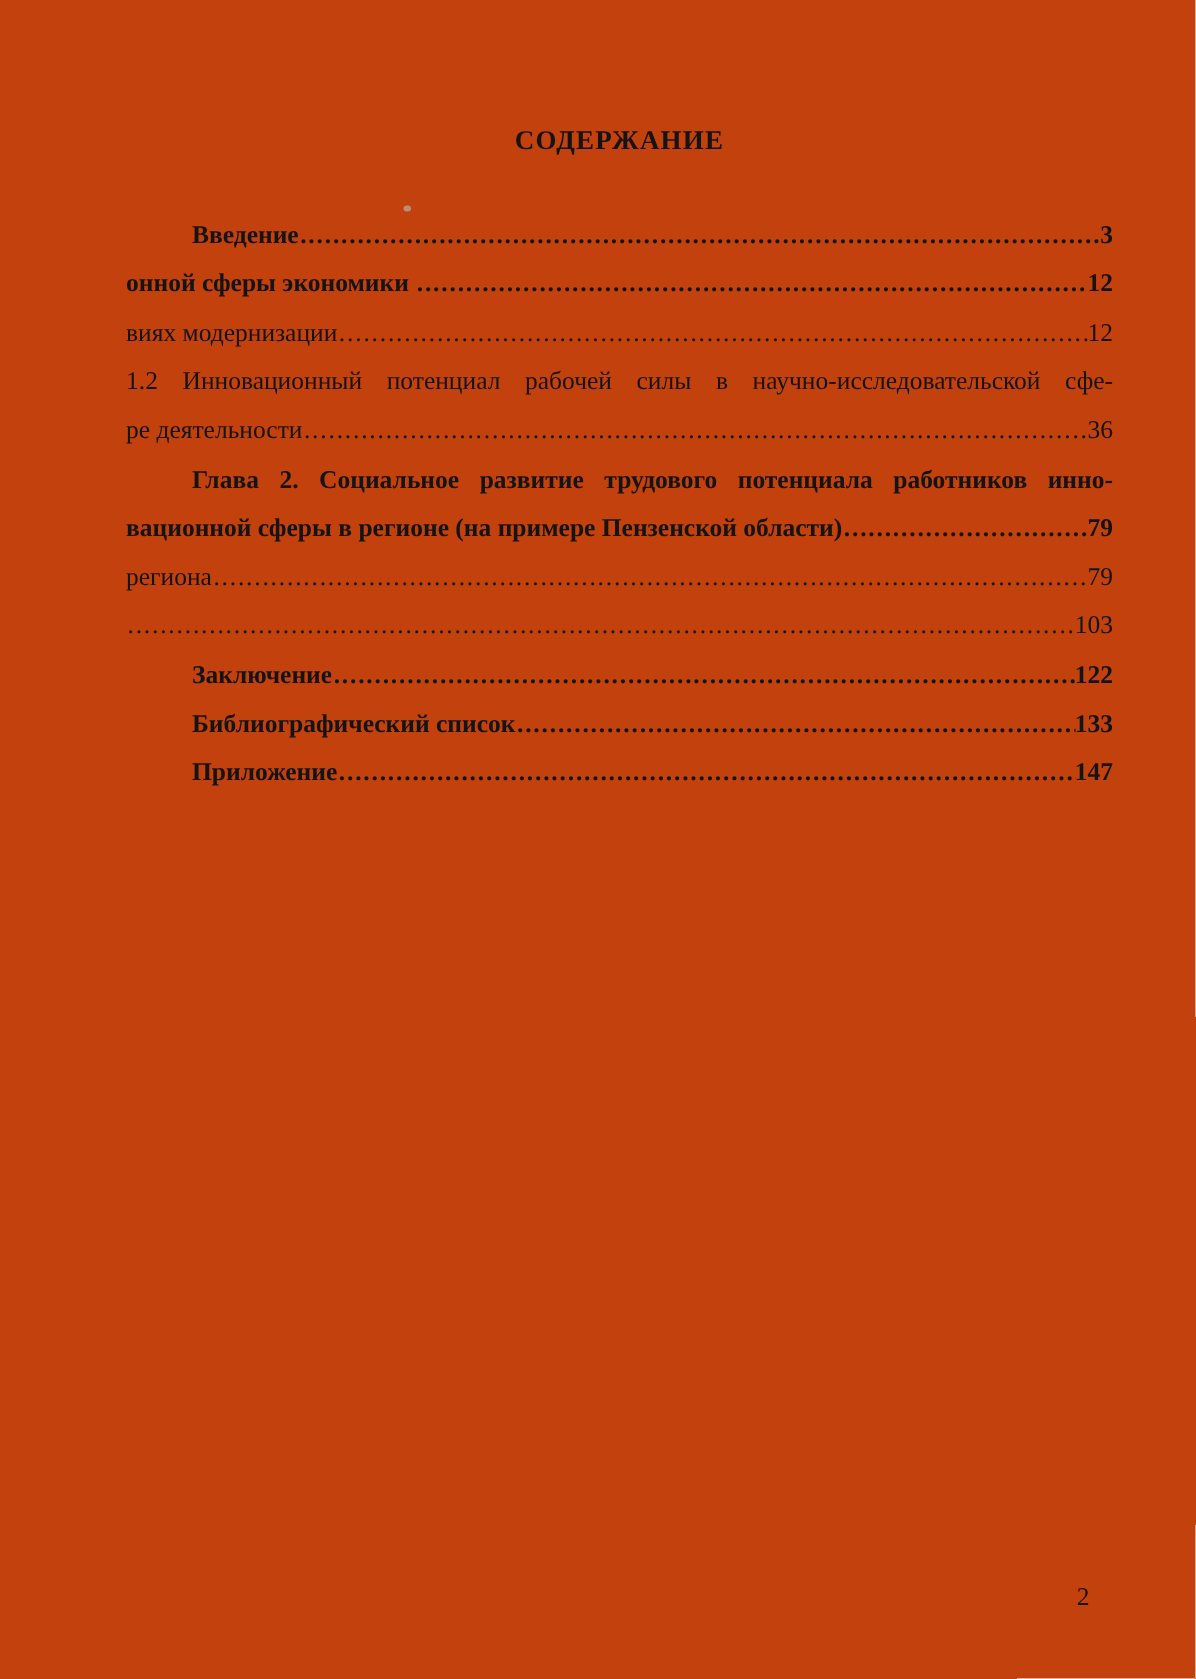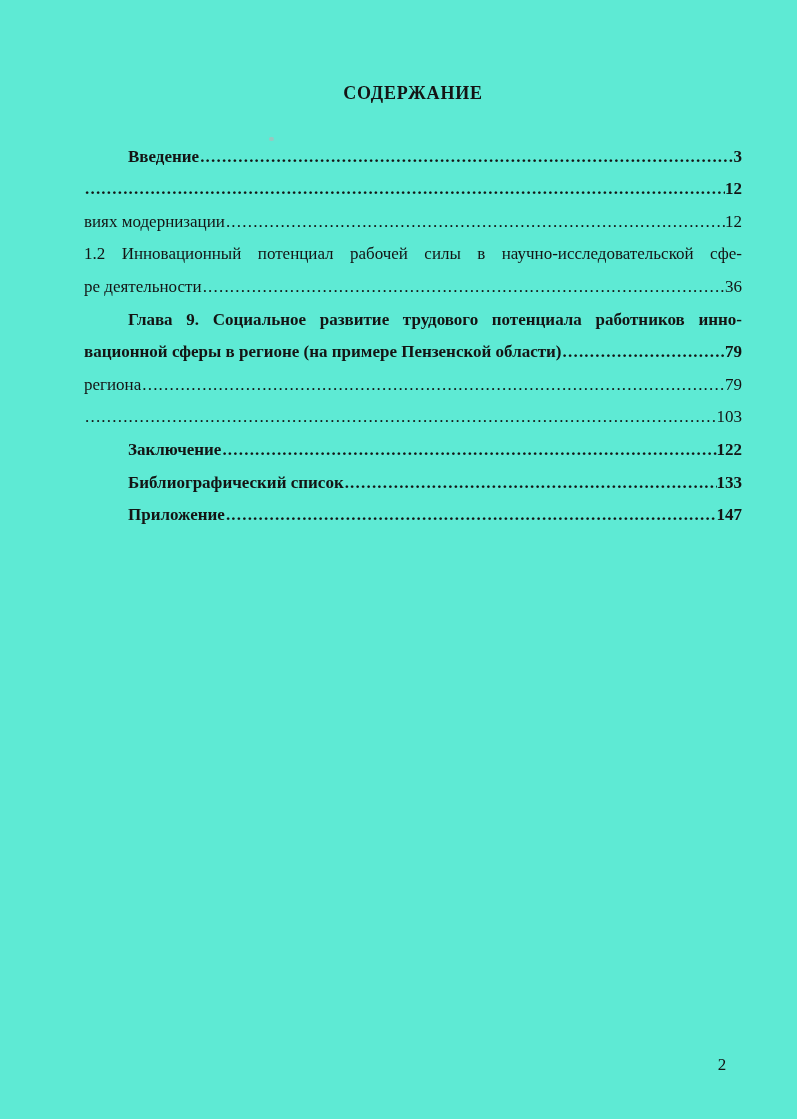--- a/index.html
+++ b/index.html
@@ -4,21 +4,21 @@
 <style>
   html, body {
     margin: 0;
     padding: 0;
     background: #ffffff;
   }
   .page {
     position: relative;
     width: 797px;
     height: 1119px;
-    background: #5eead4;
+    background: #c2410c;
     overflow: hidden;
     font-family: "Liberation Serif", "DejaVu Serif", serif;
     color: #141414;
   }
   .doc-title {
     position: absolute;
     top: 80px;
     left: 84px;
     width: 658px;
     text-align: center;
@@ -108,40 +108,41 @@
   <div class="toc">
 
     <div class="toc-row indent bold">
       <span class="t">Введение</span>
       <span class="leader">................................................................................................................................................................</span>
       <span class="pg">3</span>
     </div>
 
 
     <div class="toc-row bold">
+      <span class="t">онной сферы экономики </span>
       <span class="leader">................................................................................................................................................................</span>
       <span class="pg">12</span>
     </div>
 
 
     <div class="toc-row">
       <span class="t">виях модернизации</span>
       <span class="leader">................................................................................................................................................................</span>
       <span class="pg">12</span>
     </div>
 
     <div class="toc-fill">1.2  Инновационный потенциал рабочей силы в научно-исследовательской сфе-</div>
 
     <div class="toc-row">
       <span class="t">ре деятельности</span>
       <span class="leader">................................................................................................................................................................</span>
       <span class="pg">36</span>
     </div>
 
-    <div class="toc-fill indent bold">Глава 9. Социальное развитие трудового потенциала работников инно-</div>
+    <div class="toc-fill indent bold">Глава 2. Социальное развитие трудового потенциала работников инно-</div>
 
     <div class="toc-row bold">
       <span class="t">вационной сферы в регионе (на примере Пензенской области)</span>
       <span class="leader">................................................................................................................................................................</span>
       <span class="pg">79</span>
     </div>
 
 
     <div class="toc-row">
       <span class="t">региона</span>

